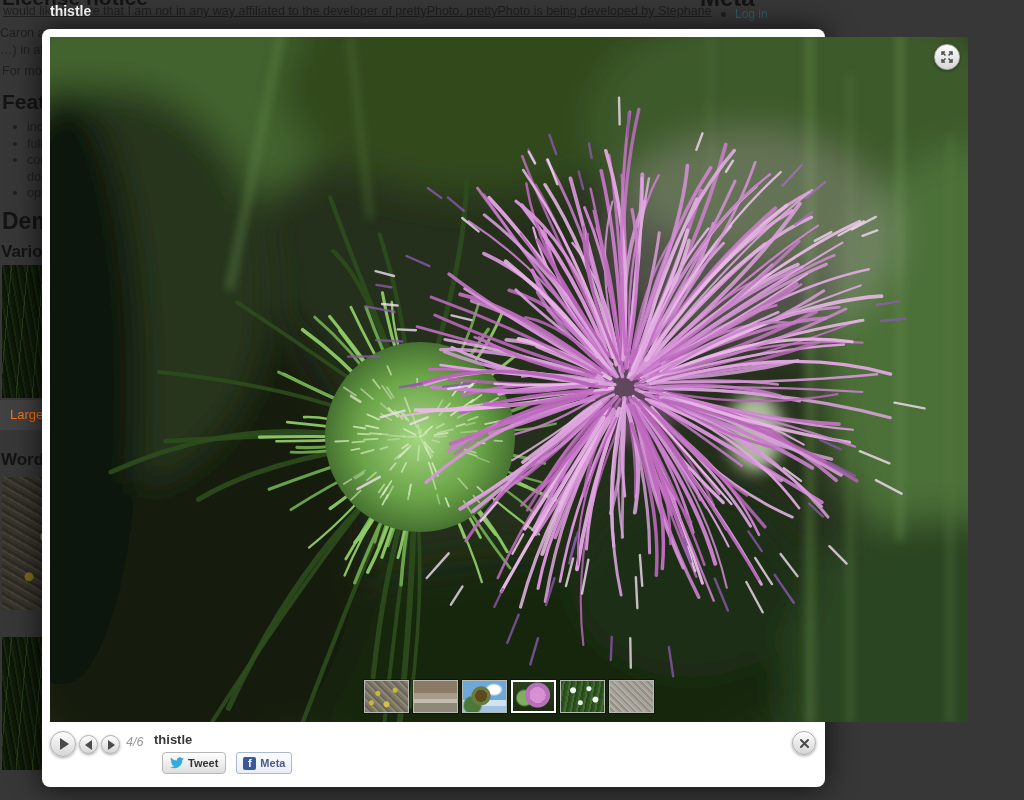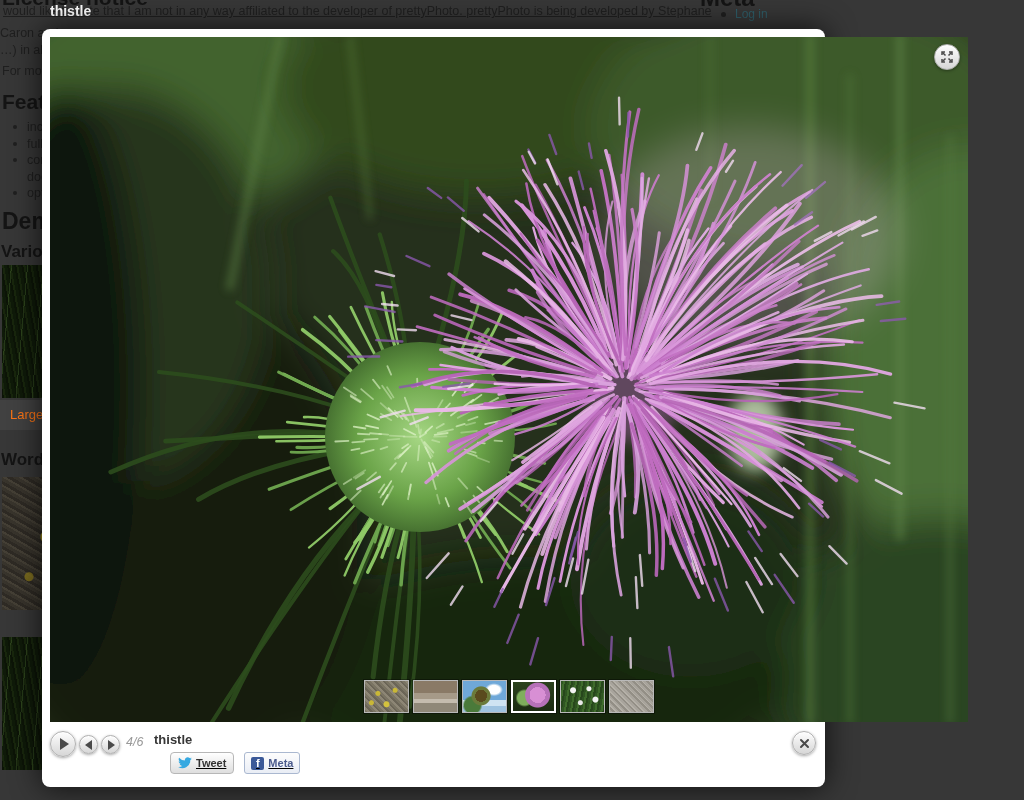--- a/index.html
+++ b/index.html
@@ -38,21 +38,21 @@
     border:1px solid #b0b0b0;box-shadow:0 1px 3px rgba(0,0,0,.35),inset 0 1px 0 #fff;
     display:flex;align-items:center;justify-content:center;cursor:pointer;box-sizing:border-box;}
   .tri{width:0;height:0;border-style:solid;}
   .tri-play{border-width:6px 0 6px 9px;border-color:transparent transparent transparent #4a4a4a;margin-left:2px;}
   .tri-prev{border-width:5px 7px 5px 0;border-color:transparent #4a4a4a transparent transparent;margin-right:1px;}
   .tri-next{border-width:5px 0 5px 7px;border-color:transparent transparent transparent #4a4a4a;margin-left:1px;}
   
   #pp-footer{position:absolute;left:0;top:693px;width:100%;height:65px;}
   #pp-counter{position:absolute;left:84px;top:13px;font-size:12.5px;font-style:italic;color:#999;}
   #pp-title{position:absolute;left:112px;top:10px;font-size:13px;font-weight:bold;color:#373737;}
-  #social-row{position:absolute;left:128px;top:30px;display:flex;gap:10px;align-items:flex-start;text-decoration:underline;}
+  #social-row{position:absolute;left:120px;top:30px;display:flex;gap:10px;align-items:flex-start;}
   .tweet-btn{display:inline-flex;align-items:center;gap:4px;height:20px;padding:0 7px;
     background:linear-gradient(#fff,#dedede);border:1px solid #b7b7b7;border-radius:4px;
     font-size:11px;font-weight:bold;color:#333;cursor:pointer;}
   .like-btn{display:inline-flex;align-items:center;gap:4px;height:20px;padding:0 6px;
     background:linear-gradient(#fdfdfd,#e9edf5);border:1px solid #aab8d0;border-radius:3px;
     font-size:11px;font-weight:bold;color:#4b5b8c;cursor:pointer;}
   .fb-ic{width:13px;height:13px;background:#3b5998;color:#fff;border-radius:2px;
     font-size:11px;font-weight:bold;display:flex;align-items:center;justify-content:center;line-height:1;}
   
   #thumb-strip{position:absolute;left:50%;transform:translateX(-50%);bottom:9px;display:flex;gap:4px;}

